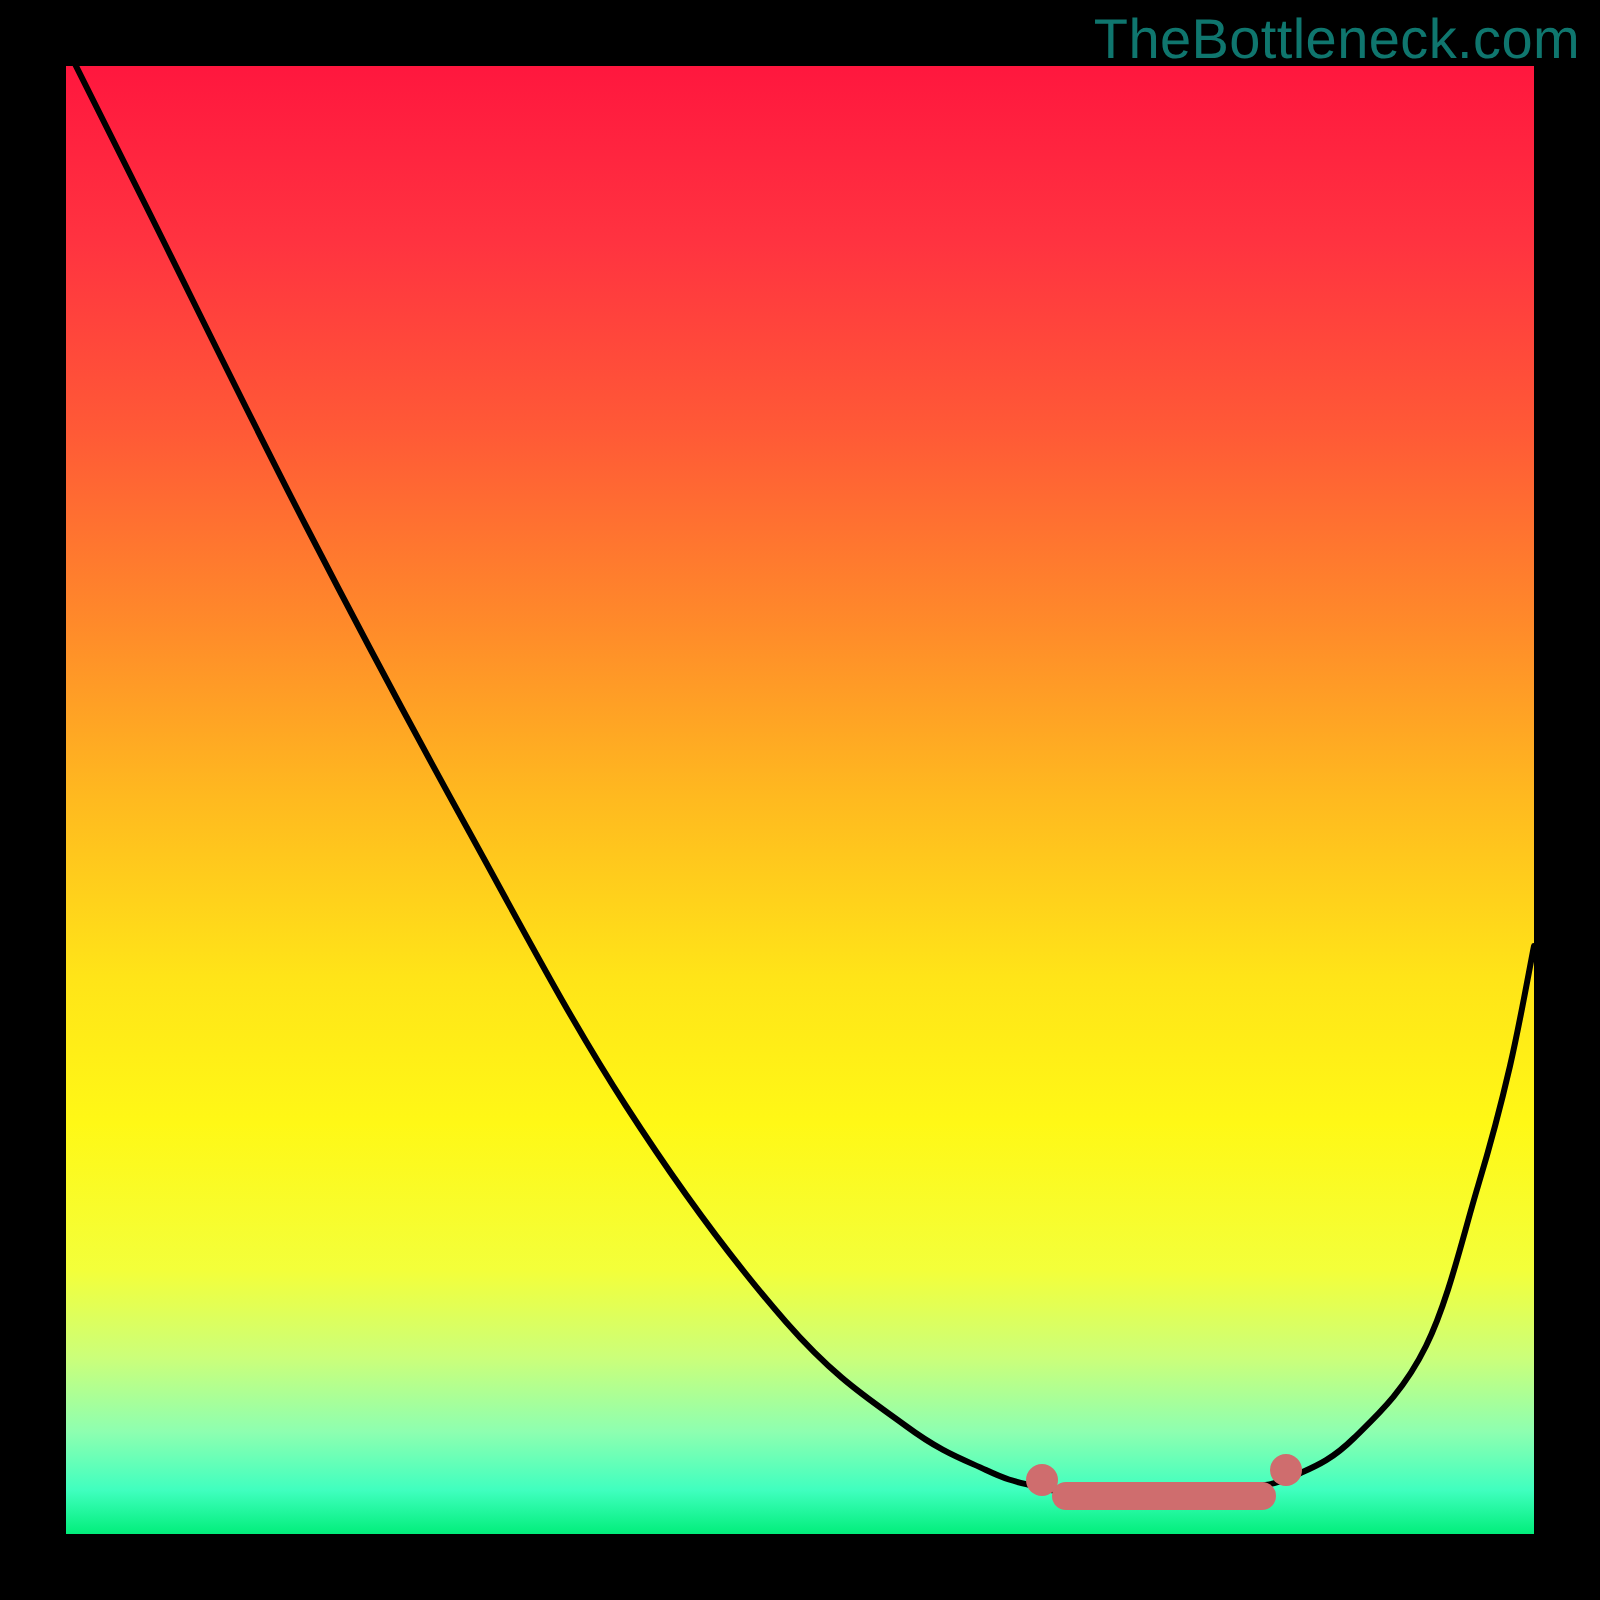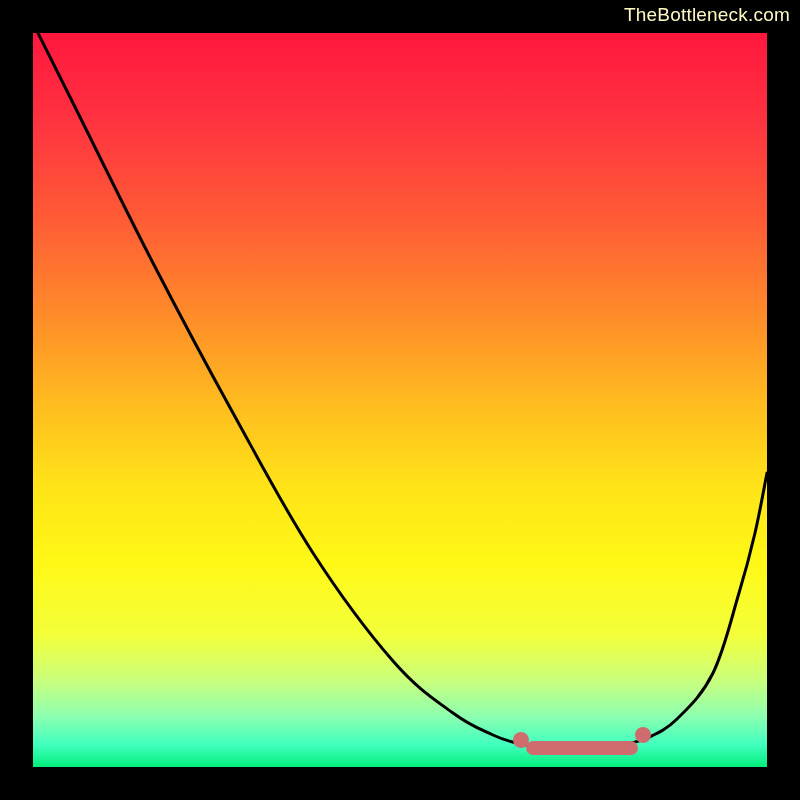--- a/index.html
+++ b/index.html
@@ -14,22 +14,22 @@
   .frame {
     position: relative;
     width: 800px;
     height: 800px;
     background: #000;
   }
   .watermark {
     position: absolute;
     top: 4px;
     right: 10px;
-    color: #fef9c3;
-    font-size: 19px;
+    color: #0f766e;
+    font-size: 28px;
     font-weight: 500;
     letter-spacing: 0.2px;
     z-index: 10;
     user-select: none;
   }
   .plot-area {
     position: absolute;
     left: 33px;
     top: 33px;
     width: 734px;

